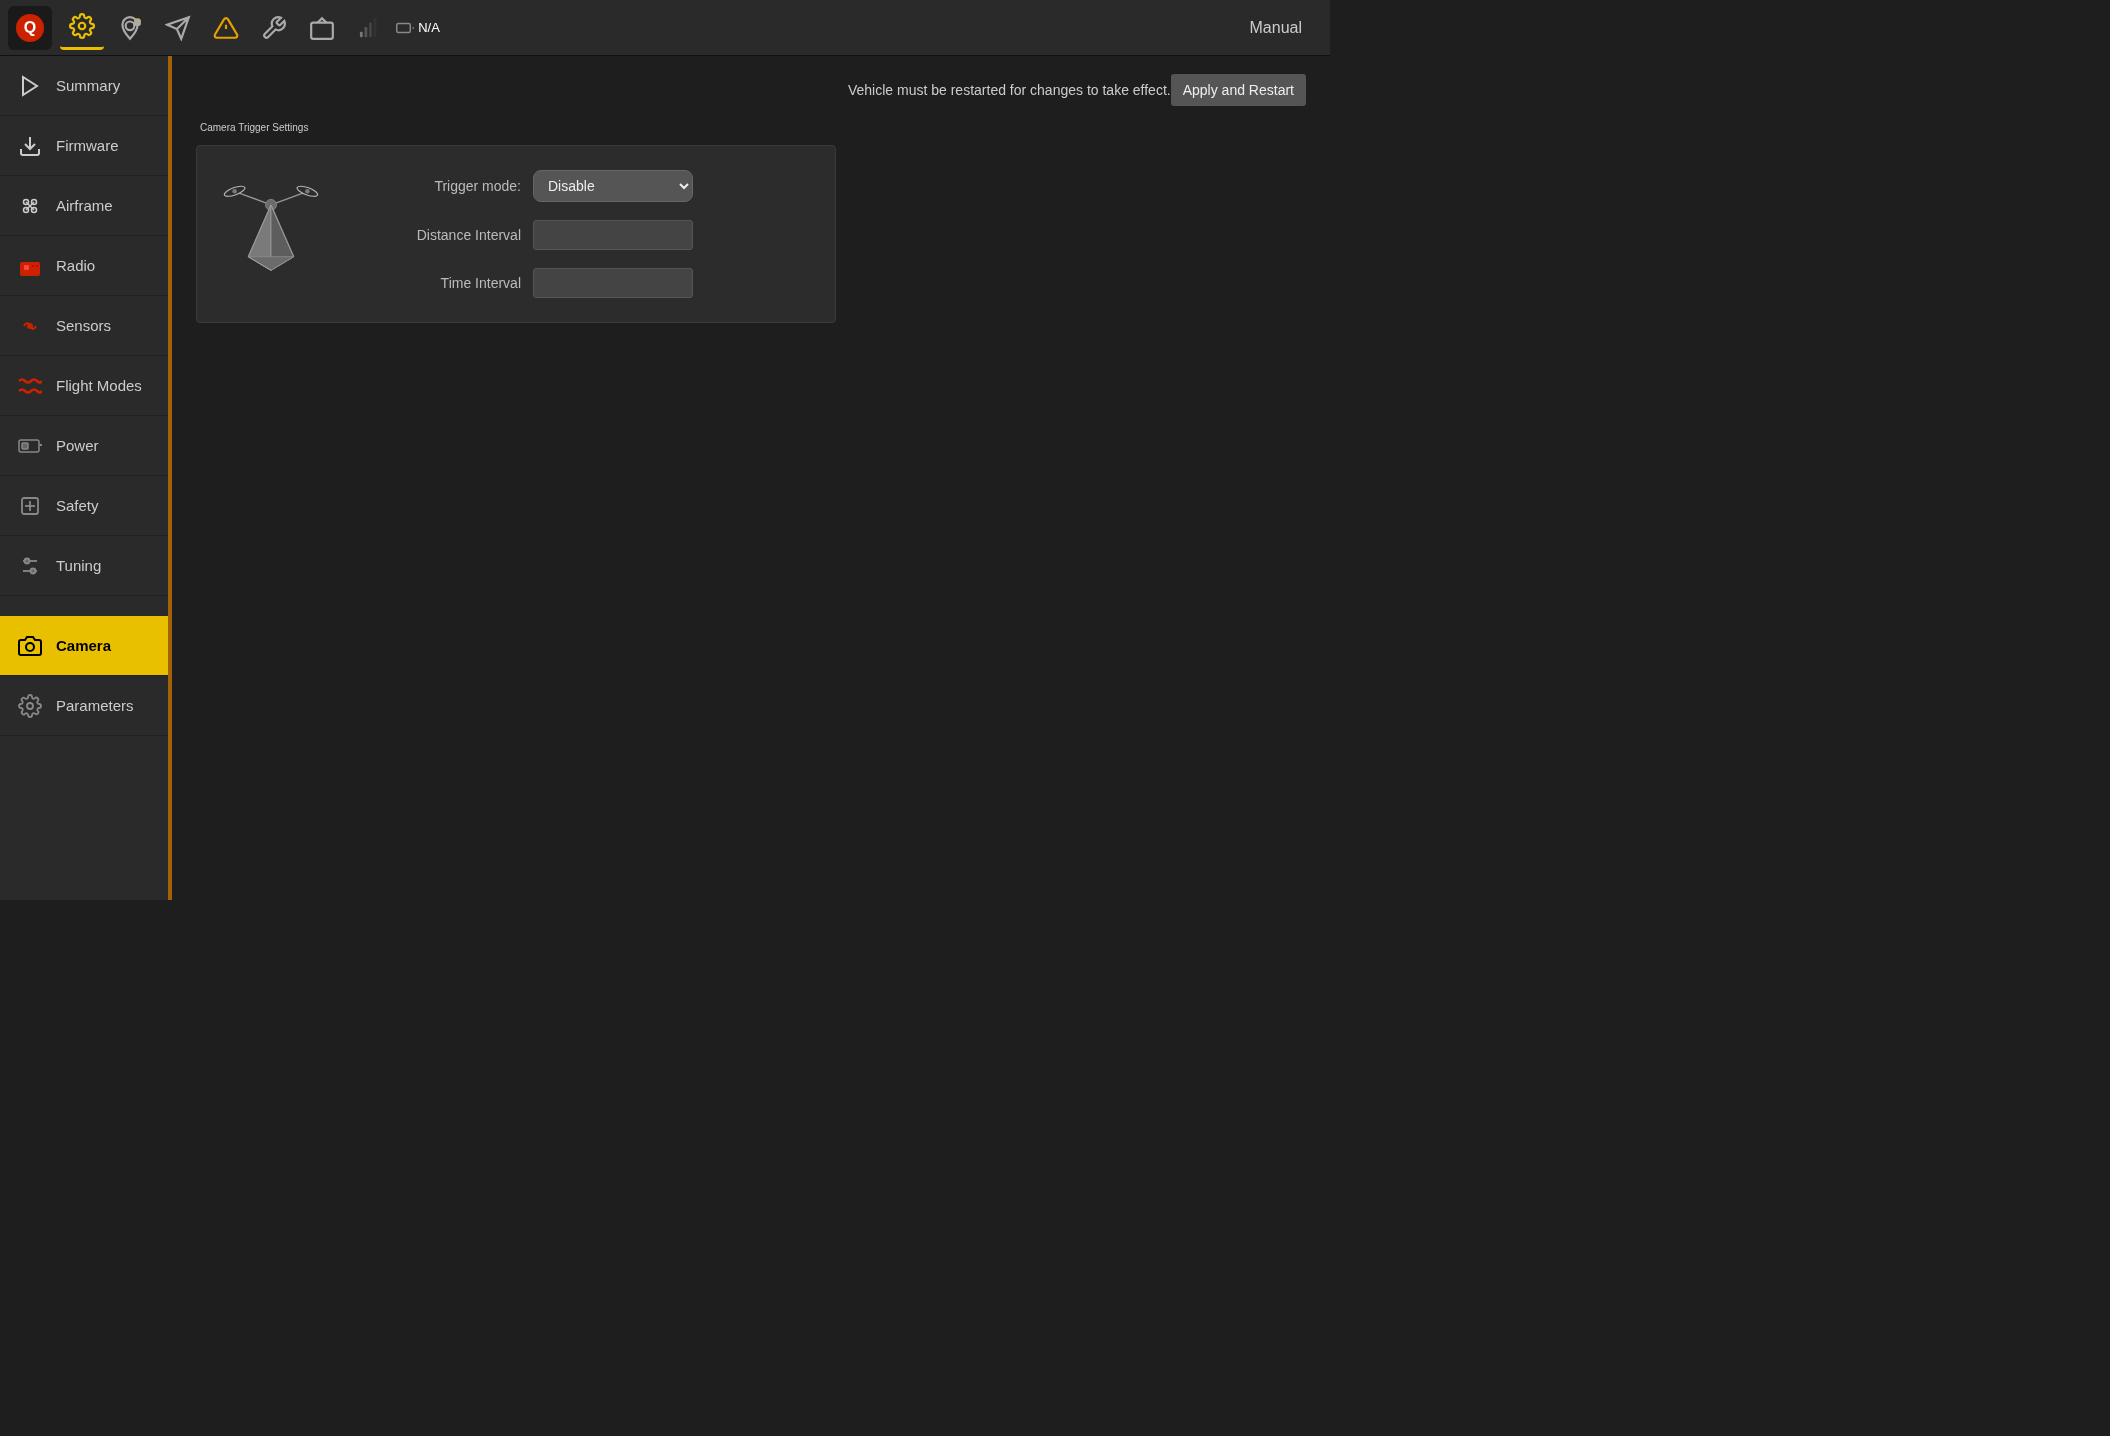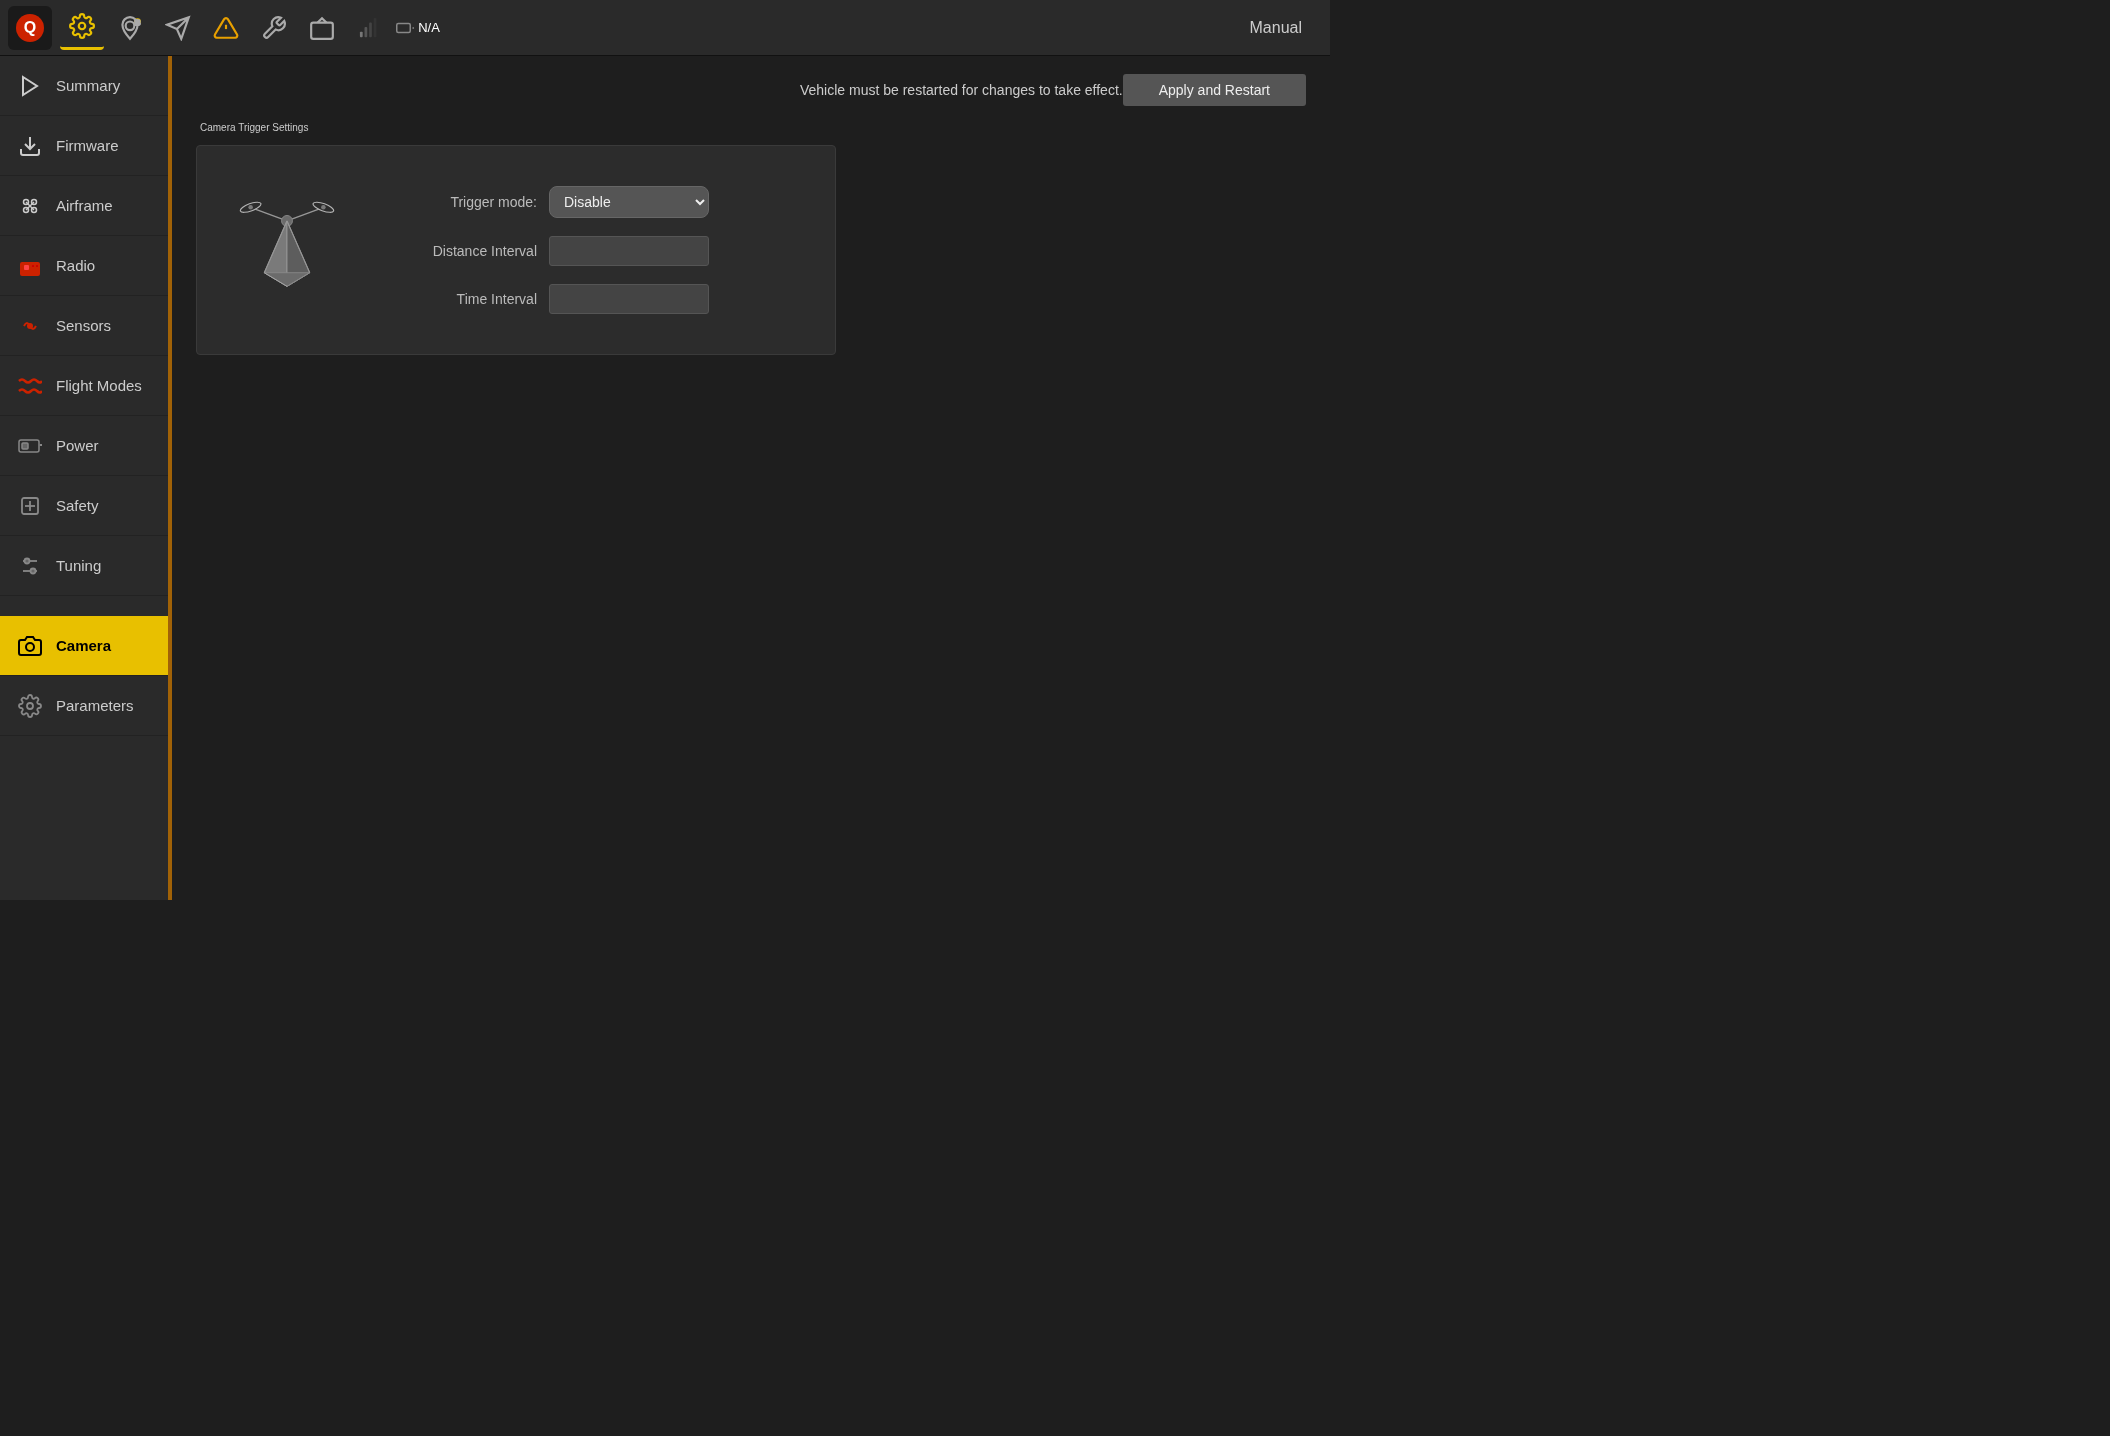--- a/index.html
+++ b/index.html
@@ -107,39 +107,39 @@
       margin-bottom: 16px;
     }
     .restart-banner-text {
       color: #ccc;
       font-size: 14px;
     }
     .apply-restart-btn {
       background: #555;
       color: #eee;
       border: none;
-      padding: 8px 36px;
+      padding: 8px 12px;
       font-size: 14px;
       border-radius: 3px;
       cursor: pointer;
     }
 
     .section-title {
       font-size: 10px;
       color: #ccc;
       margin-bottom: 12px;
       padding-left: 4px;
     }
 
     
     .trigger-card {
       background: #2c2c2c;
       border: 1px solid #3a3a3a;
       border-radius: 4px;
-      padding: 40px;
+      padding: 24px;
       display: flex;
       align-items: center;
       gap: 40px;
       max-width: 640px;
     }
 
     .drone-icon-wrap {
       width: 100px;
       flex-shrink: 0;
       display: flex; align-items: center; justify-content: center;

